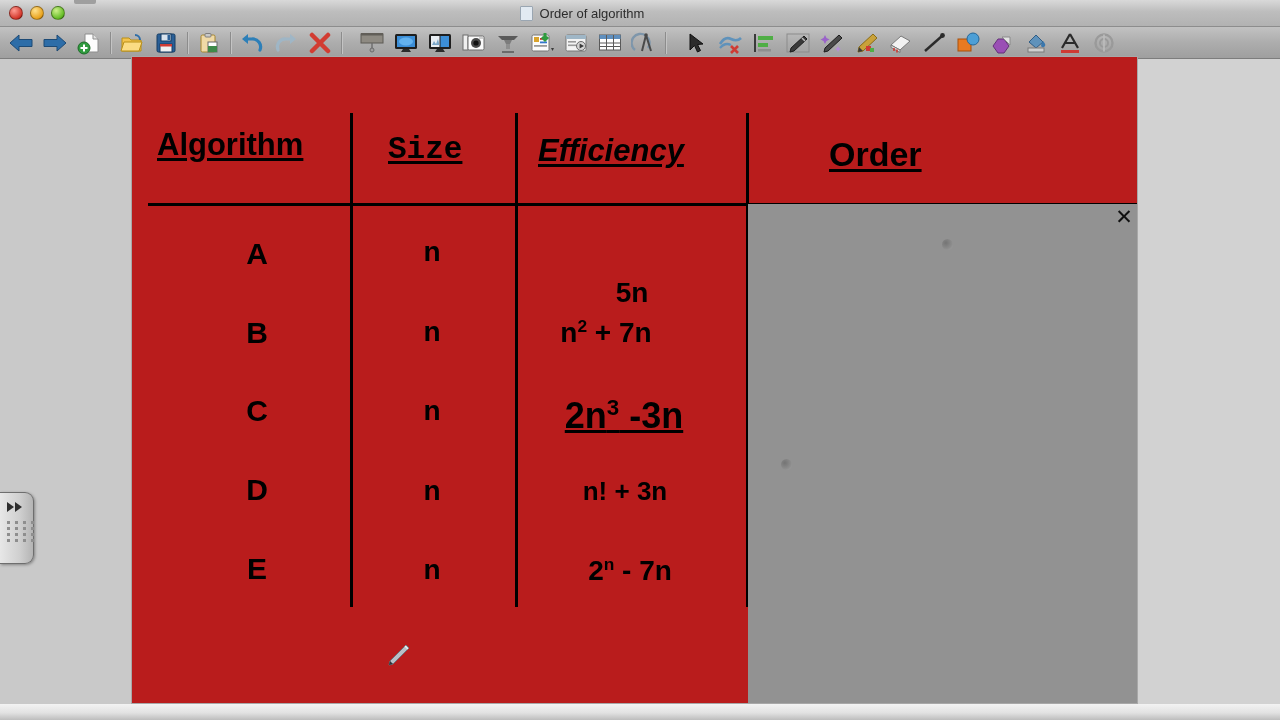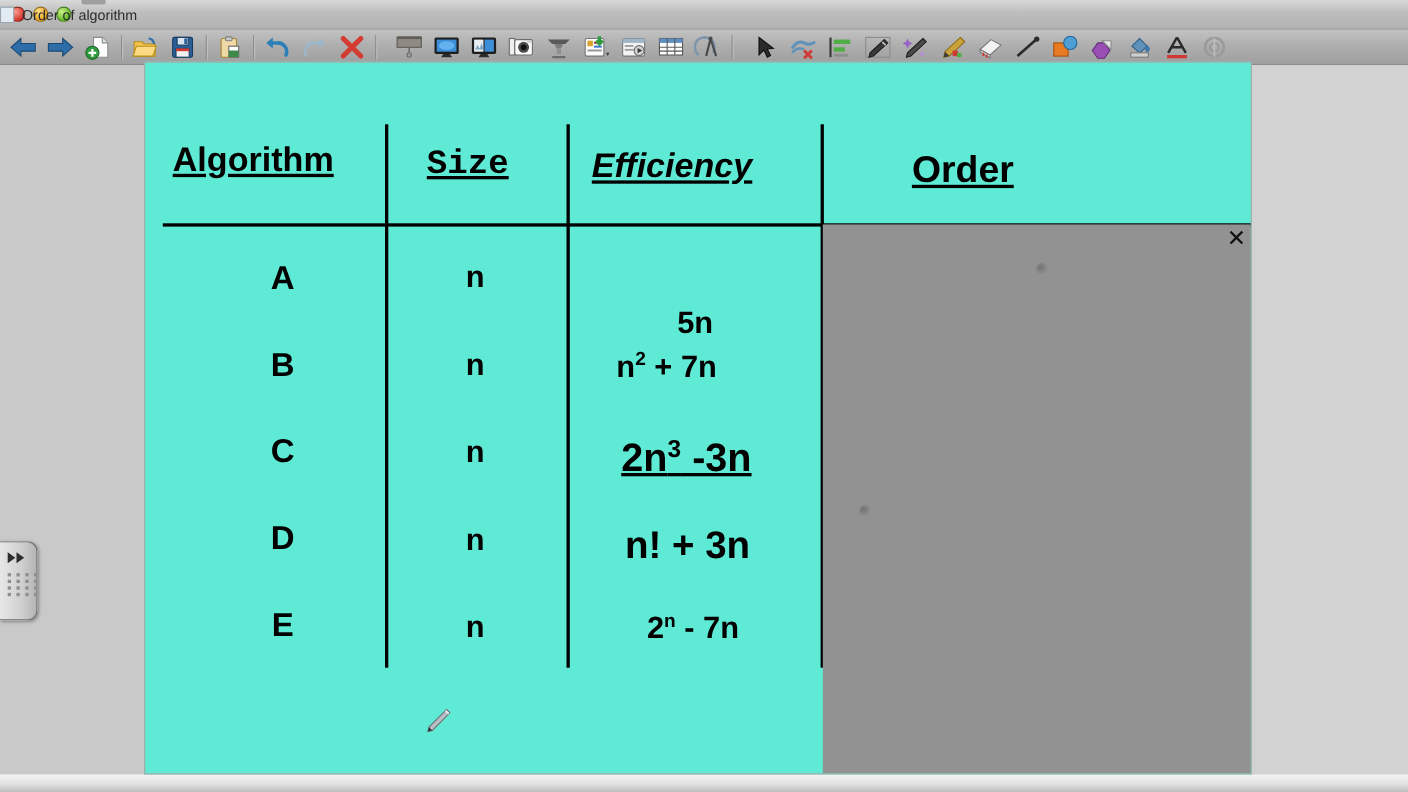--- a/index.html
+++ b/index.html
@@ -18,21 +18,21 @@
     border-bottom: 1px solid #8d8d8d;
   }
   .traffic { position: absolute; left: 9px; top: 6px; display: flex; gap: 7px; }
   .light { width: 14px; height: 14px; border-radius: 50%; border: 1px solid rgba(0,0,0,.35); }
   .light.red    { background: radial-gradient(circle at 35% 30%, #ff9b91, #d2362a 70%, #8f1a12); }
   .light.yellow { background: radial-gradient(circle at 35% 30%, #ffe08a, #e8a21d 70%, #a16a08); }
   .light.green  { background: radial-gradient(circle at 35% 30%, #cdf08a, #63bb25 70%, #3e7c12); }
 
   .title-wrap {
     position: absolute; left: 0; top: 0; width: 1164px; height: 27px;
-    display: flex; align-items: center; gap: 7px;
+    display: flex; align-items: center; justify-content: center; gap: 7px;
   }
   .doc-icon {
     width: 13px; height: 15px; background: #e2eaf2;
     border: 1px solid #9aa6b2; border-radius: 1px;
   }
   .title-text { font-size: 13px; color: #2c2c2c; }
 
   
   .nub {
     position: absolute; left: 74px; top: 0; width: 22px; height: 4px;
@@ -67,21 +67,21 @@
     width: 0; height: 0; border-left: 7px solid #2e2e2e;
     border-top: 5px solid transparent; border-bottom: 5px solid transparent;
   }
   .dots { position: absolute; left: 7px; top: 28px; display: grid;
           grid-template-columns: repeat(4, 5px); gap: 3px; }
   .dots span { width: 3px; height: 3px; background: #8e8e8e; }
 
   
   .canvas {
     position: absolute; left: 131px; top: 56px; width: 1007px; height: 648px;
-    background: #5eead4; border: 1px solid #a8a8a8;
+    background: #b91c1c; border: 1px solid #a8a8a8;
     overflow: hidden;
   }
   
   .workspace-left  { position: absolute; left: 0;    top: 59px; width: 131px;  height: 645px; background: #c9c9c9; }
   .workspace-right { position: absolute; left: 1138px; top: 59px; width: 142px; height: 645px; background: #d2d2d2; }
   .workspace-bottom{ position: absolute; left: 0; top: 704px; width: 1280px; height: 16px;
                      background: linear-gradient(to bottom, #f3f3f3, #e2e2e2 55%, #bdbdbd); }
 
   
   .tbl { position: absolute; left: 0; top: 0; width: 100%; height: 100%; }
@@ -435,21 +435,21 @@
       </div>
 
       <div class="cell" style="left:95px; top:337px; width:60px; font-size:30px;">C</div>
       <div class="cell" style="left:270px; top:338px; width:60px; font-size:28px;">n</div>
       <div class="cell" style="left:392px; top:338px; width:200px; font-size:36px;text-decoration:underline;">
         <span>2n</span><sup>3</sup><span> -3n</span>
       </div>
 
       <div class="cell" style="left:95px; top:416px; width:60px; font-size:30px;">D</div>
       <div class="cell" style="left:270px; top:418px; width:60px; font-size:28px;">n</div>
-      <div class="cell" style="left:393px; top:418px; width:200px; font-size:35px;">
+      <div class="cell" style="left:393px; top:418px; width:200px; font-size:26px;">
         <span>n! + 3n</span><sup></sup><span></span>
       </div>
 
       <div class="cell" style="left:95px; top:495px; width:60px; font-size:30px;">E</div>
       <div class="cell" style="left:270px; top:497px; width:60px; font-size:28px;">n</div>
       <div class="cell" style="left:398px; top:497px; width:200px; font-size:28px;">
         <span>2</span><sup>n</sup><span> - 7n</span>
       </div>
     </div>
 

